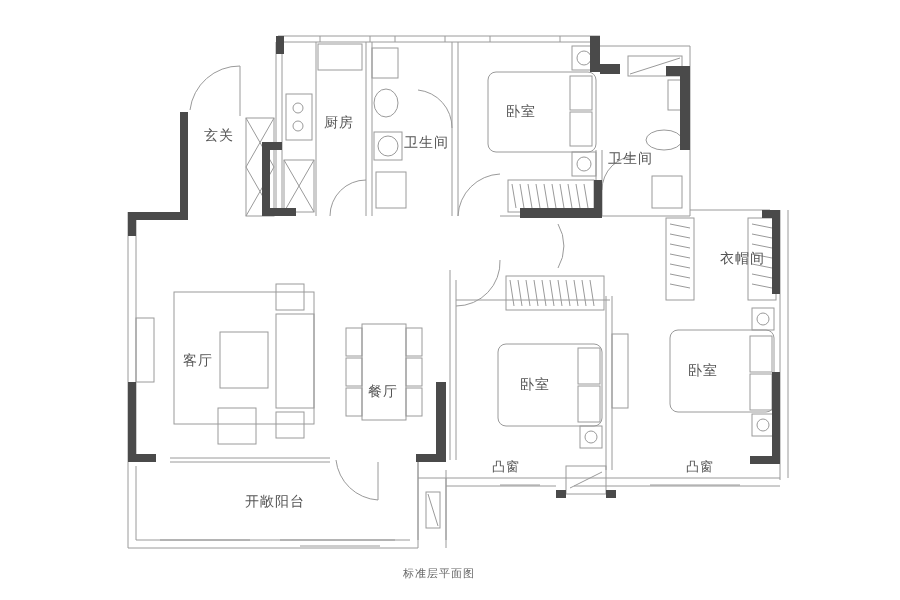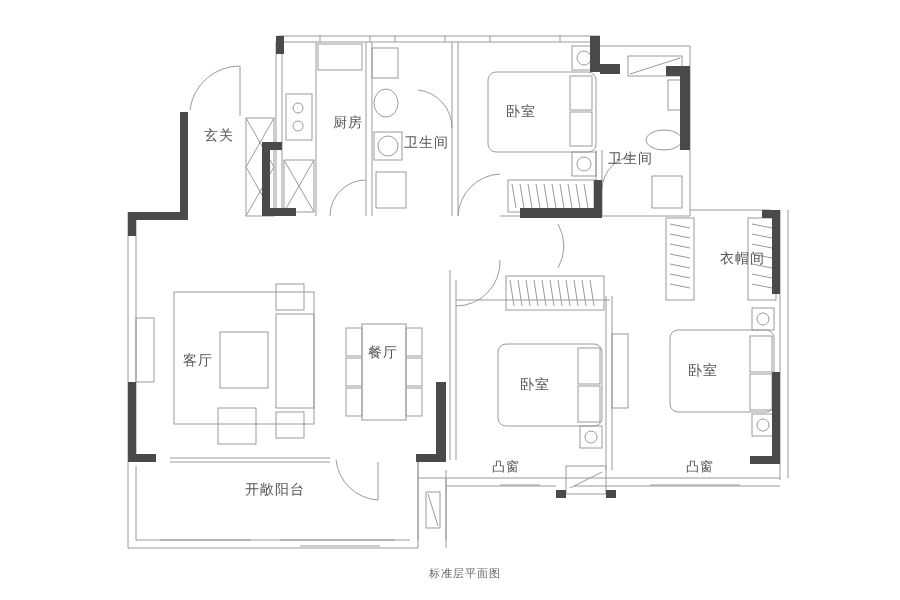--- a/index.html
+++ b/index.html
@@ -145,25 +145,25 @@
     <rect x="128" y="454" width="28" height="8"></rect>
     <rect x="436" y="382" width="10" height="80"></rect>
     <rect x="416" y="454" width="30" height="8"></rect>
     <rect x="556" y="490" width="10" height="8"></rect>
     <rect x="606" y="490" width="10" height="8"></rect>
   </g>
 </svg>
 </div>
 
 <div class="lbl" style="left:204px;top:127px;font-family:Liberation Serif, serif;">玄关</div>
-<div class="lbl" style="left:324px;top:114px;margin-left:9px;">厨房</div>
+<div class="lbl" style="left:324px;top:114px;">厨房</div>
 <div class="lbl" style="left:404px;top:134px;">卫生间</div>
 <div class="lbl" style="left:506px;top:103px;">卧室</div>
 <div class="lbl" style="left:608px;top:150px;">卫生间</div>
 <div class="lbl" style="left:720px;top:250px;">衣帽间</div>
 <div class="lbl" style="left:183px;top:352px;">客厅</div>
-<div class="lbl" style="left:368px;top:344px;">餐厅</div>
+<div class="lbl" style="left:368px;top:383px;">餐厅</div>
 <div class="lbl" style="left:520px;top:376px;">卧室</div>
 <div class="lbl" style="left:688px;top:362px;">卧室</div>
 <div class="lbl" style="left:492px;top:458px;font-size:13px;">凸窗</div>
 <div class="lbl" style="left:686px;top:458px;font-size:13px;">凸窗</div>
-<div class="lbl" style="left:245px;top:481px;">开敞阳台</div>
-<div class="cap" style="left:429px;top:566px;">标准层平面图</div>
+<div class="lbl" style="left:245px;top:493px;">开敞阳台</div>
+<div class="cap" style="left:403px;top:566px;">标准层平面图</div>
 
 </body></html>

